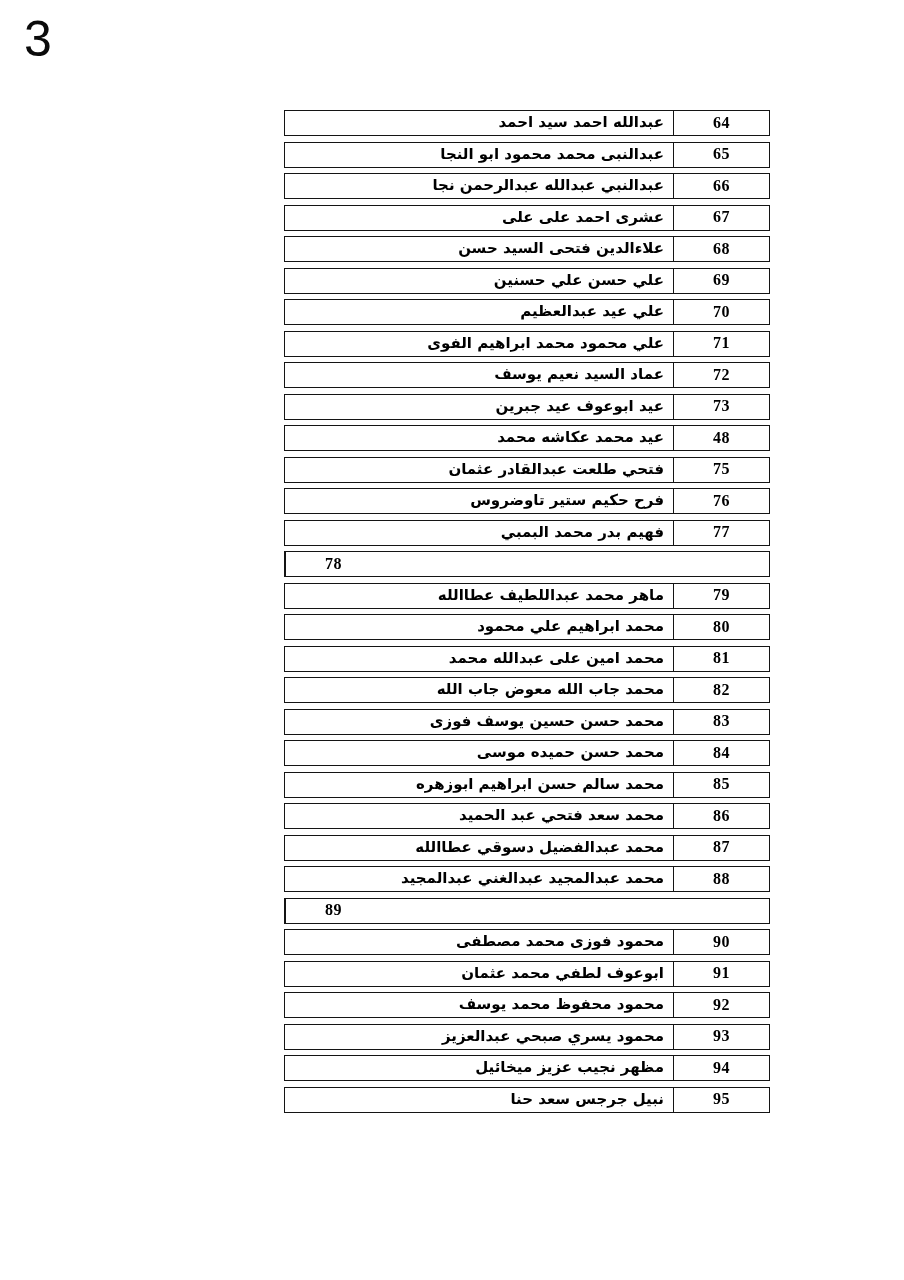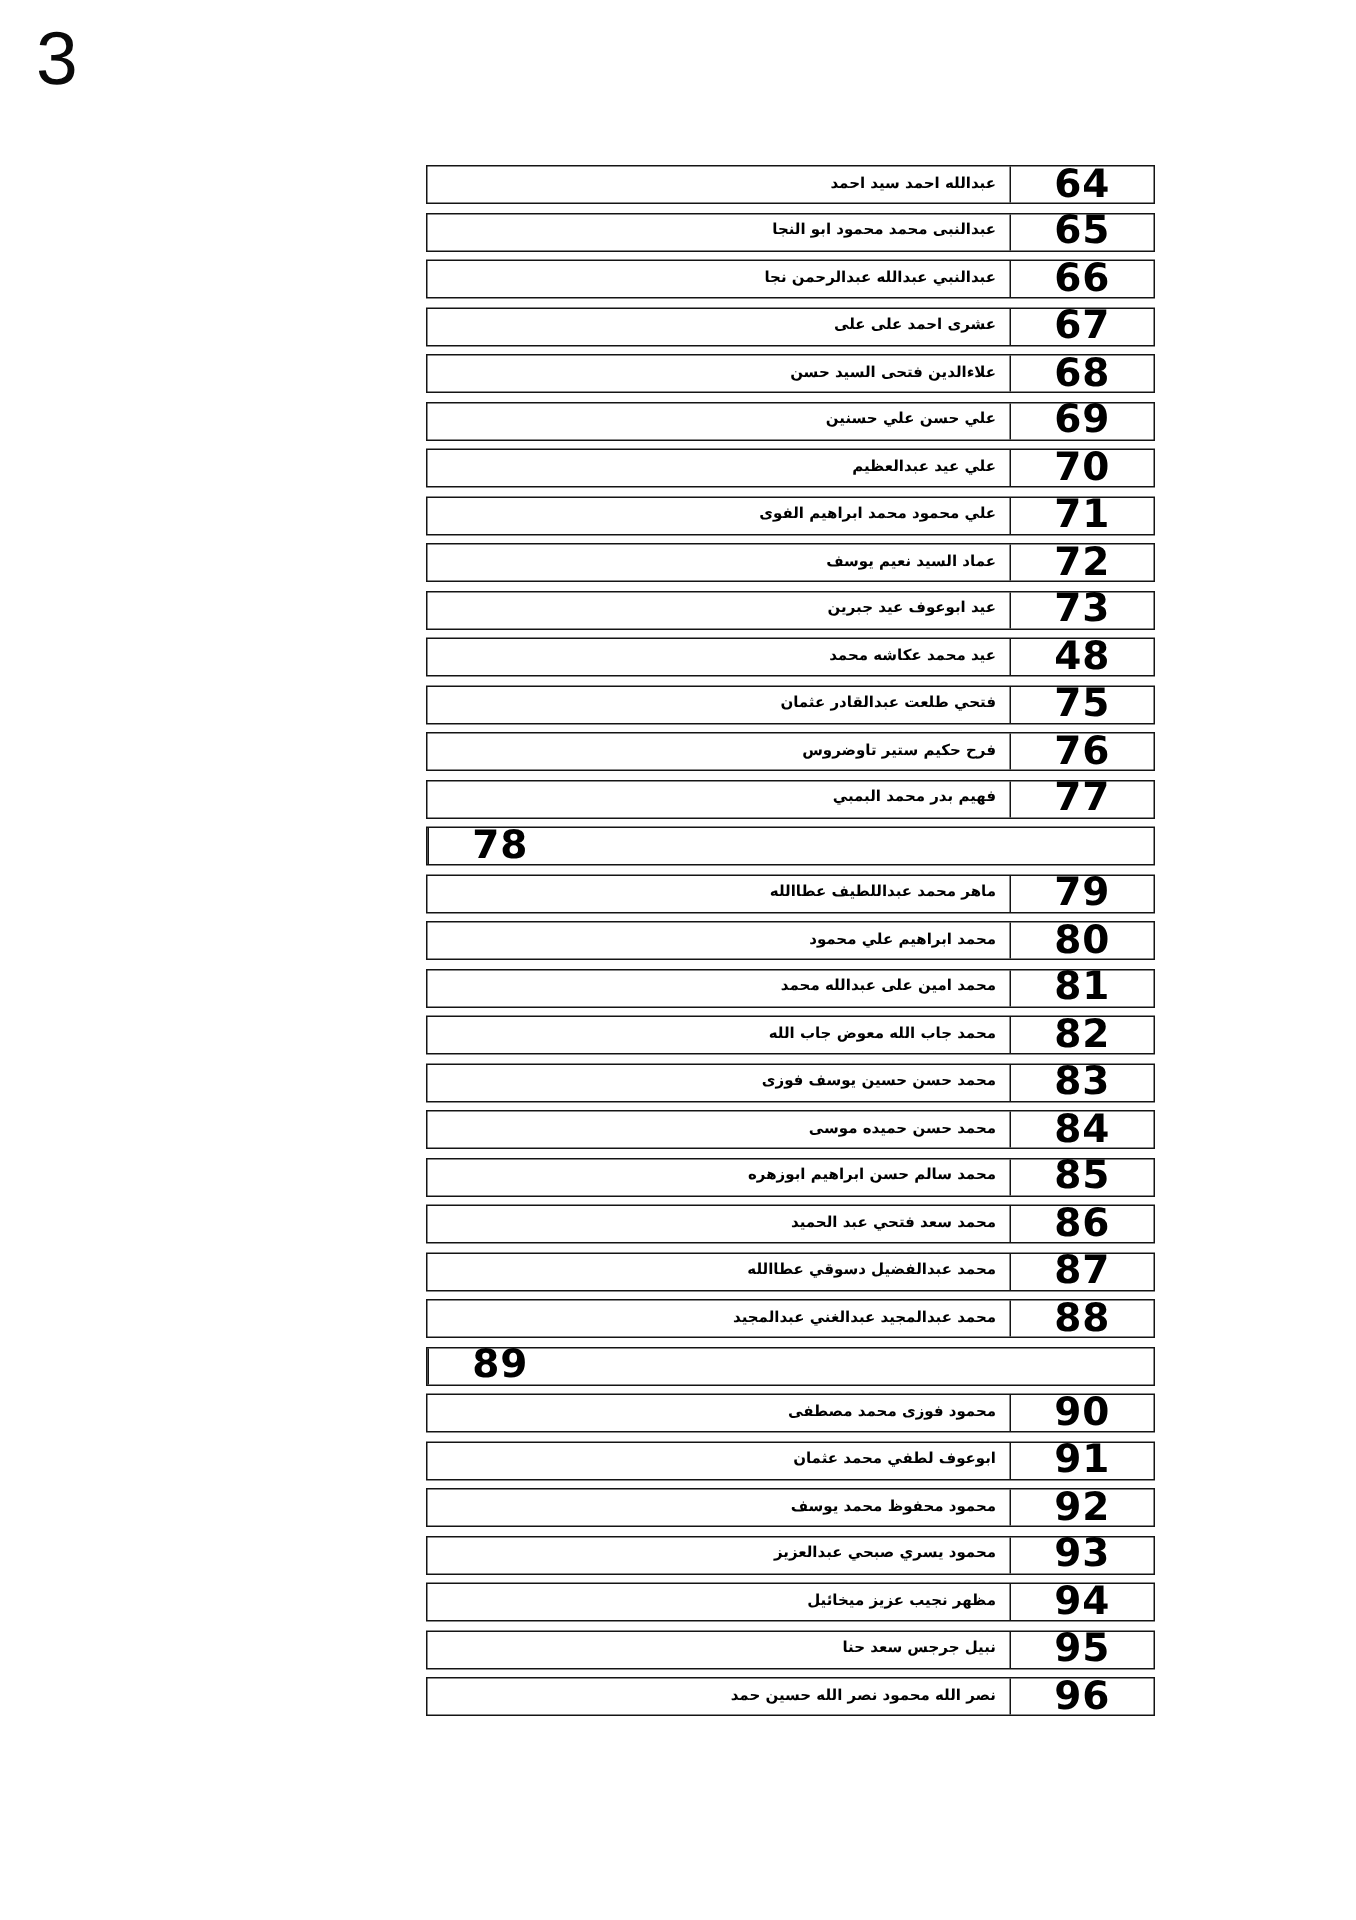--- a/index.html
+++ b/index.html
@@ -45,33 +45,34 @@
   .cell {
     box-sizing: border-box;
     display: flex;
     align-items: center;
   }
   .cell.name {
     flex: 1;
     direction: rtl;
     justify-content: flex-start; 
     padding: 0 9px 2px 6px;
-    font-size: 10px;
+    font-size: 15px;
     font-weight: 700;
     white-space: nowrap;
     overflow: hidden;
   }
   .cell.num {
     width: 96px;
     border-left: 1.5px solid #141414;
     justify-content: center;
-    font-size: 26px;
+    font-size: 16px;
     font-weight: 700;
     letter-spacing: 0.5px;
     padding-bottom: 1px;
+    font-family: Liberation Serif, serif;
   }
 </style>
 </head>
 <body>
 
 <div class="page-number">3</div>
 
 <div class="roster-table">
   <div class="row">
     <div class="cell name">عبدالله احمد سيد احمد</div>
@@ -224,17 +225,13 @@
   <div class="row">
     <div class="cell name">مظهر نجيب عزيز ميخائيل</div>
     <div class="cell num">94</div>
   </div>
 
   <div class="row">
     <div class="cell name">نبيل جرجس سعد حنا</div>
     <div class="cell num">95</div>
   </div>
 
-  <div class="row">
-    <div class="cell name">نصر الله محمود نصر الله حسين حمد</div>
-    <div class="cell num">96</div>
-  </div>
 </div>
 
 </body></html>

